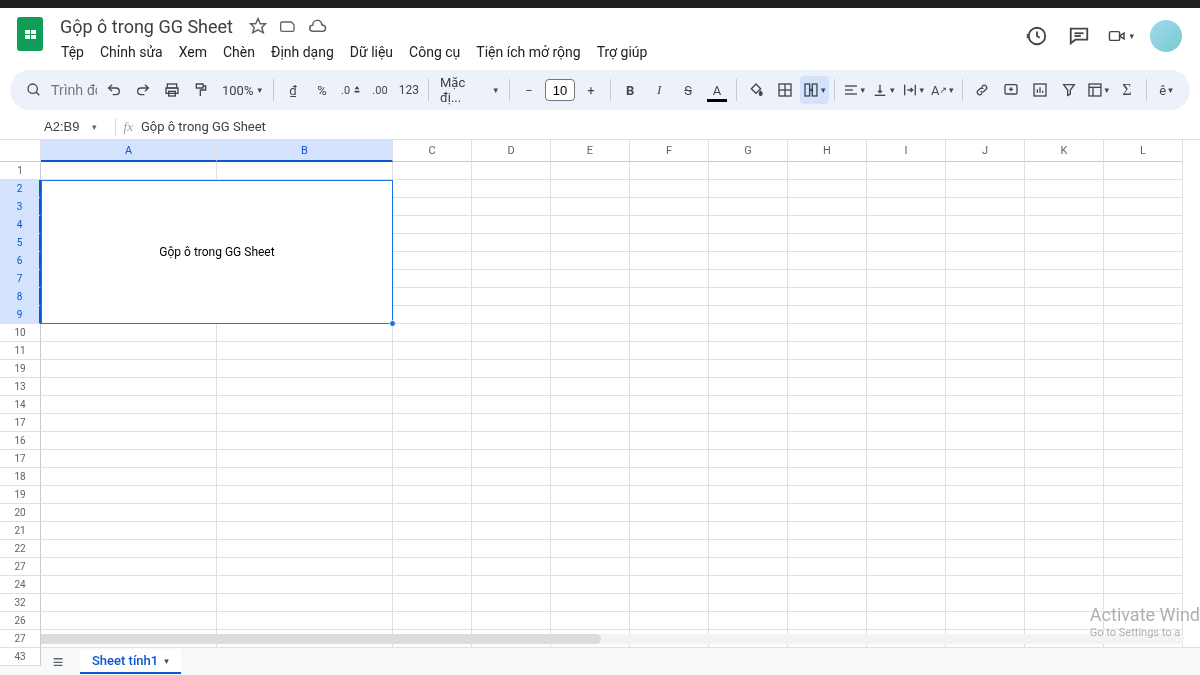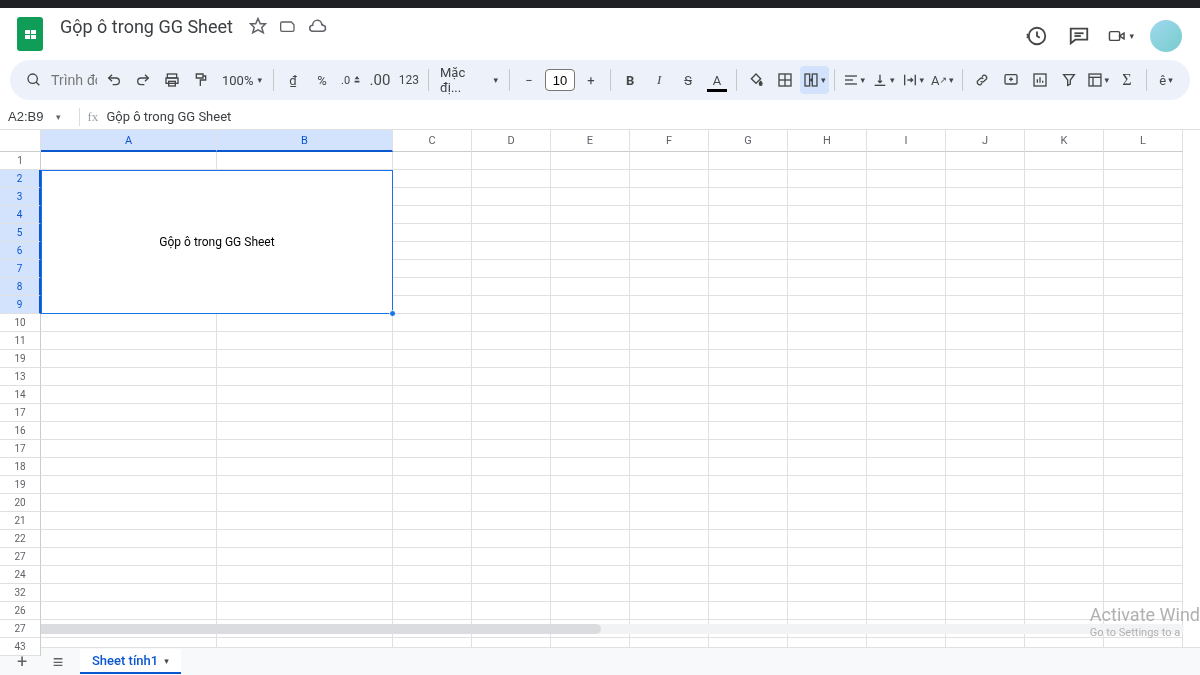--- a/index.html
+++ b/index.html
@@ -22,24 +22,24 @@
 .toolbar { display: flex; align-items: center; height: 40px; background: #edf2fa; border-radius: 24px; margin: 6px 10px 4px 10px; padding: 0 10px; gap: 1px; }
 .tb-btn { min-width: 28px; height: 28px; display: flex; align-items: center; justify-content: center; cursor: pointer; color: #444746; border-radius: 4px; font-size: 13px; padding: 0 3px; }
 .tb-btn.active { background: #d3e3fd; }
 .tb-sep { width: 1px; height: 22px; background: #c7c7c7; margin: 0 4px; }
 .tb-select { display: flex; align-items: center; gap: 2px; padding: 0 6px; cursor: pointer; height: 28px; border-radius: 4px; }
 .font-size-box { display: flex; align-items: center; gap: 2px; }
 .fs-input { width: 30px; height: 22px; border: 1px solid #747775; border-radius: 4px; text-align: center; font-size: 13px; background: #fff; }
 .dropdown-arrow { font-size: 9px; color: #444746; margin-left: 2px; }
 .menus-input { width: 50px; height: 22px; border: none; background: transparent; font-size: 14px; padding: 0 2px; outline: none; }
 .formula-bar { display: flex; align-items: center; height: 26px; border-bottom: 1px solid #e0e0e0; padding: 0 0 0 2px; }
-.name-box { width: 54px; font-size: 13px; padding: 2px 6px; color: #3c4043; border: none; background: transparent; }
+.name-box { width: 54px; font-size: 13px; padding: 2px 6px; color: #3c4043; border: none; background: transparent; margin-left: 36px; }
 .nb-arrow { font-size: 9px; color: #5f6368; padding-right: 10px; cursor: pointer; }
 .fx-sep { width: 1px; height: 18px; background: #dadce0; margin: 0 8px; }
-.fx-label { color: #9aa0a6; font-size: 13px; margin-right: 8px; font-family: serif;}
+.fx-label { font-style: italic; color: #9aa0a6; font-size: 13px; margin-right: 8px; font-family: serif;}
 .fx-content { font-size: 13px; color: #3c4043; flex: 1; }
 .grid-area { position: relative; height: 532px; overflow: hidden; }
 .col-headers { display: flex; position: absolute; top: 0; left: 0; height: 22px; background: #fff; z-index: 5; }
 .corner { width: 41px; height: 22px; border-right: 1px solid #e0e0e0; border-bottom: 1px solid #cccccc; background: #fff; flex-shrink: 0; }
 .col-h { width: 79px; height: 22px; border-right: 1px solid #e0e0e0; border-bottom: 1px solid #cccccc; display: flex; align-items: center; justify-content: center; font-size: 11px; color: #5f6368; background: #fff; cursor: pointer; flex-shrink: 0; }
 .col-h.wide { width: 176px; }
 .col-h.sel { background: #d3e3fd; color: #0b57d0; border-bottom: 2px solid #0b57d0; }
 .row-headers { position: absolute; top: 22px; left: 0; width: 41px; background: #fff; z-index: 4; }
 .row-h { width: 41px; height: 18px; border-right: 1px solid #cccccc; border-bottom: 1px solid #e0e0e0; display: flex; align-items: center; justify-content: center; font-size: 10px; color: #5f6368; background: #fff; cursor: pointer; }
 .row-h.sel { background: #d3e3fd; color: #0b57d0; border-right: 2px solid #0b57d0; }
@@ -88,20 +88,31 @@
           <svg width="16" height="16" viewBox="0 0 24 24" fill="none" stroke="currentColor" stroke-width="2">
             <path d="M3 6h14l4 4v8a2 2 0 01-2 2H3a2 2 0 01-2-2V8a2 2 0 012-2z"></path>
           </svg>
         </span>
       <span class="icon-btn-sm">
           <svg width="18" height="18" viewBox="0 0 24 24" fill="none" stroke="currentColor" stroke-width="2">
             <path d="M18 10h-1a6 6 0 00-12 1 4 4 0 000 8h13a4 4 0 000-8z"></path>
           </svg>
         </span>
     </div>
+    <div class="menu-row">
+      <span class="menu-item">Tệp</span>
+      <span class="menu-item">Chỉnh sửa</span>
+      <span class="menu-item">Xem</span>
+      <span class="menu-item">Chèn</span>
+      <span class="menu-item">Định dạng</span>
+      <span class="menu-item">Dữ liệu</span>
+      <span class="menu-item">Công cụ</span>
+      <span class="menu-item">Tiện ích mở rộng</span>
+      <span class="menu-item">Trợ giúp</span>
+    </div>
   </div>
   <div class="header-right">
     <span class="hr-icon">
         <svg width="22" height="22" viewBox="0 0 24 24" fill="none" stroke="currentColor" stroke-width="2">
           <path d="M3 12a9 9 0 109-9 9 9 0 00-9 9z"></path>
           <path d="M12 7v5l3 2"></path>
           <path d="M3 12l-2-2m2 2l-2 2"></path>
         </svg>
       </span>
     <span class="hr-icon">
@@ -161,21 +172,21 @@
     </span>
   <div class="tb-sep"></div>
   <span class="tb-btn">₫</span>
   <span class="tb-btn">%</span>
   <span class="tb-btn">
       <span style="font-size:11px">.0&nbsp;</span>
       <svg width="8" height="8" viewBox="0 0 10 10" fill="currentColor">
         <path d="M5 0l3 4H2z M2 6h6v2H2z"></path>
       </svg>
     </span>
-  <span class="tb-btn" style="font-size:15px">.00</span>
+  <span class="tb-btn" style="font-size:11px">.00</span>
   <span class="tb-btn" style="font-size:12px">123</span>
   <div class="tb-sep"></div>
   <span class="tb-select" style="min-width:70px">
       <span>Mặc đị...</span>
       <span class="dropdown-arrow">▾</span>
     </span>
   <div class="tb-sep"></div>
   <div class="font-size-box">
     <span class="tb-btn">−</span>
     <input class="fs-input" value="10" style="">

